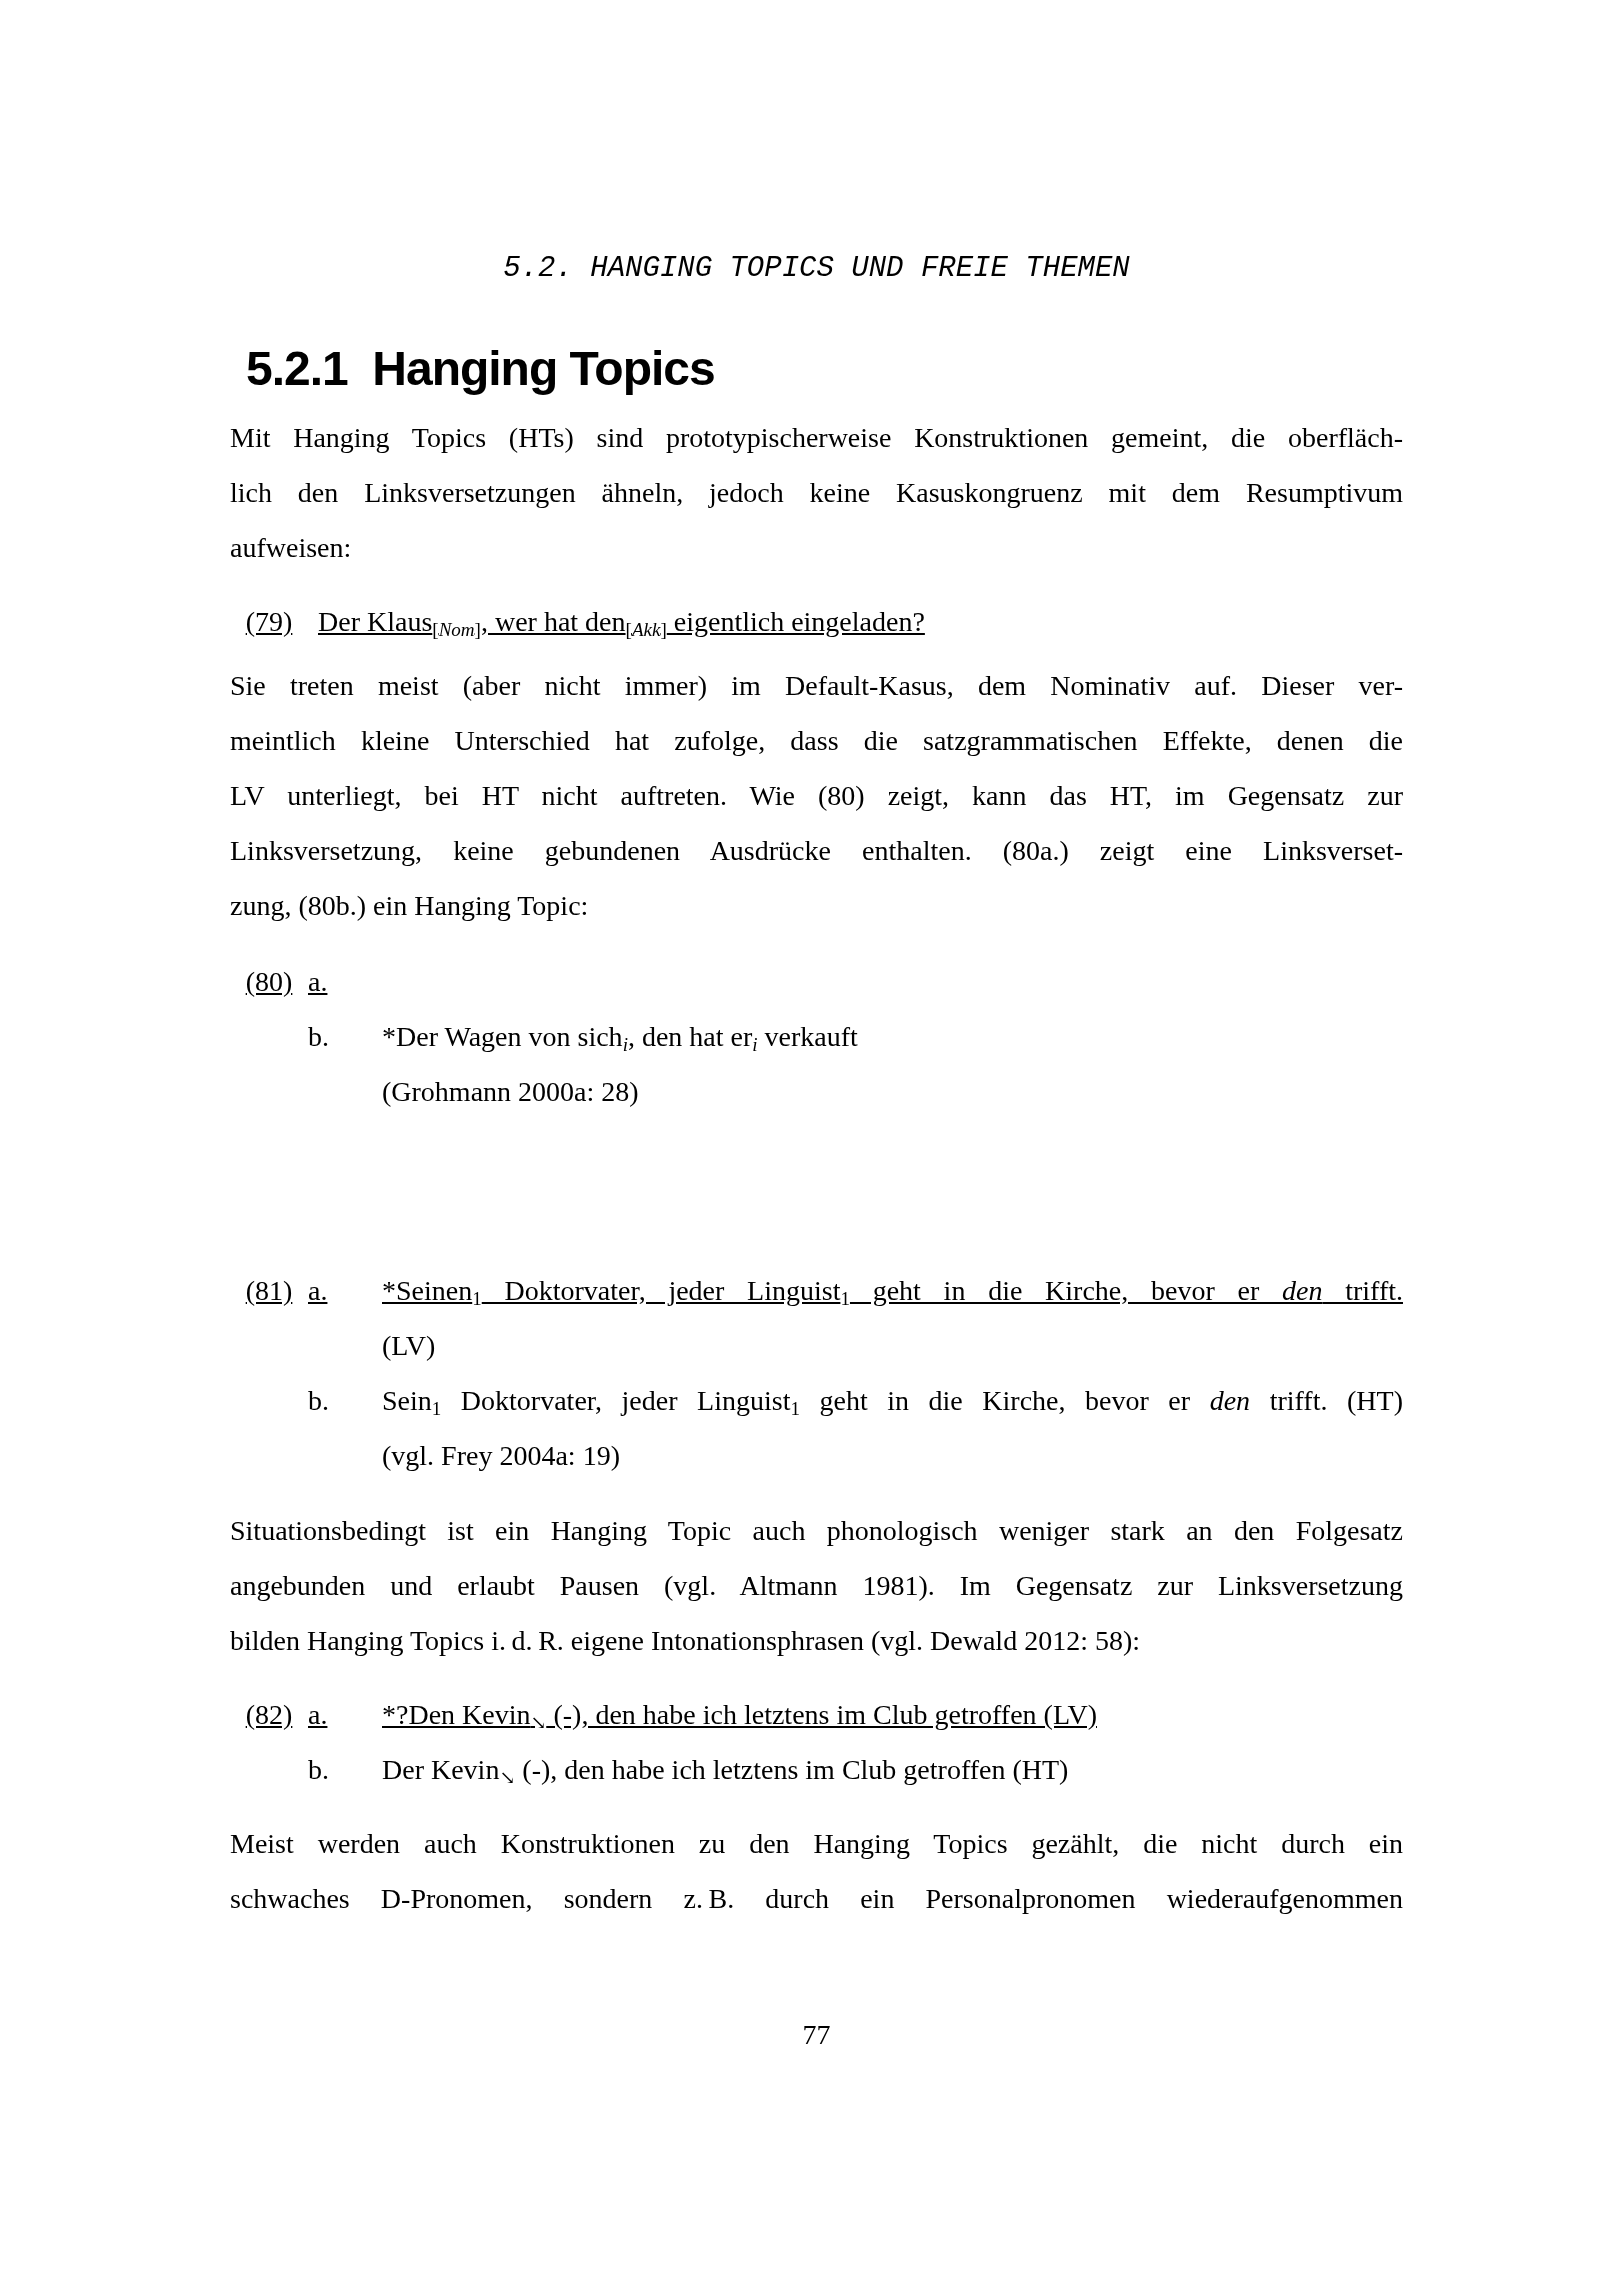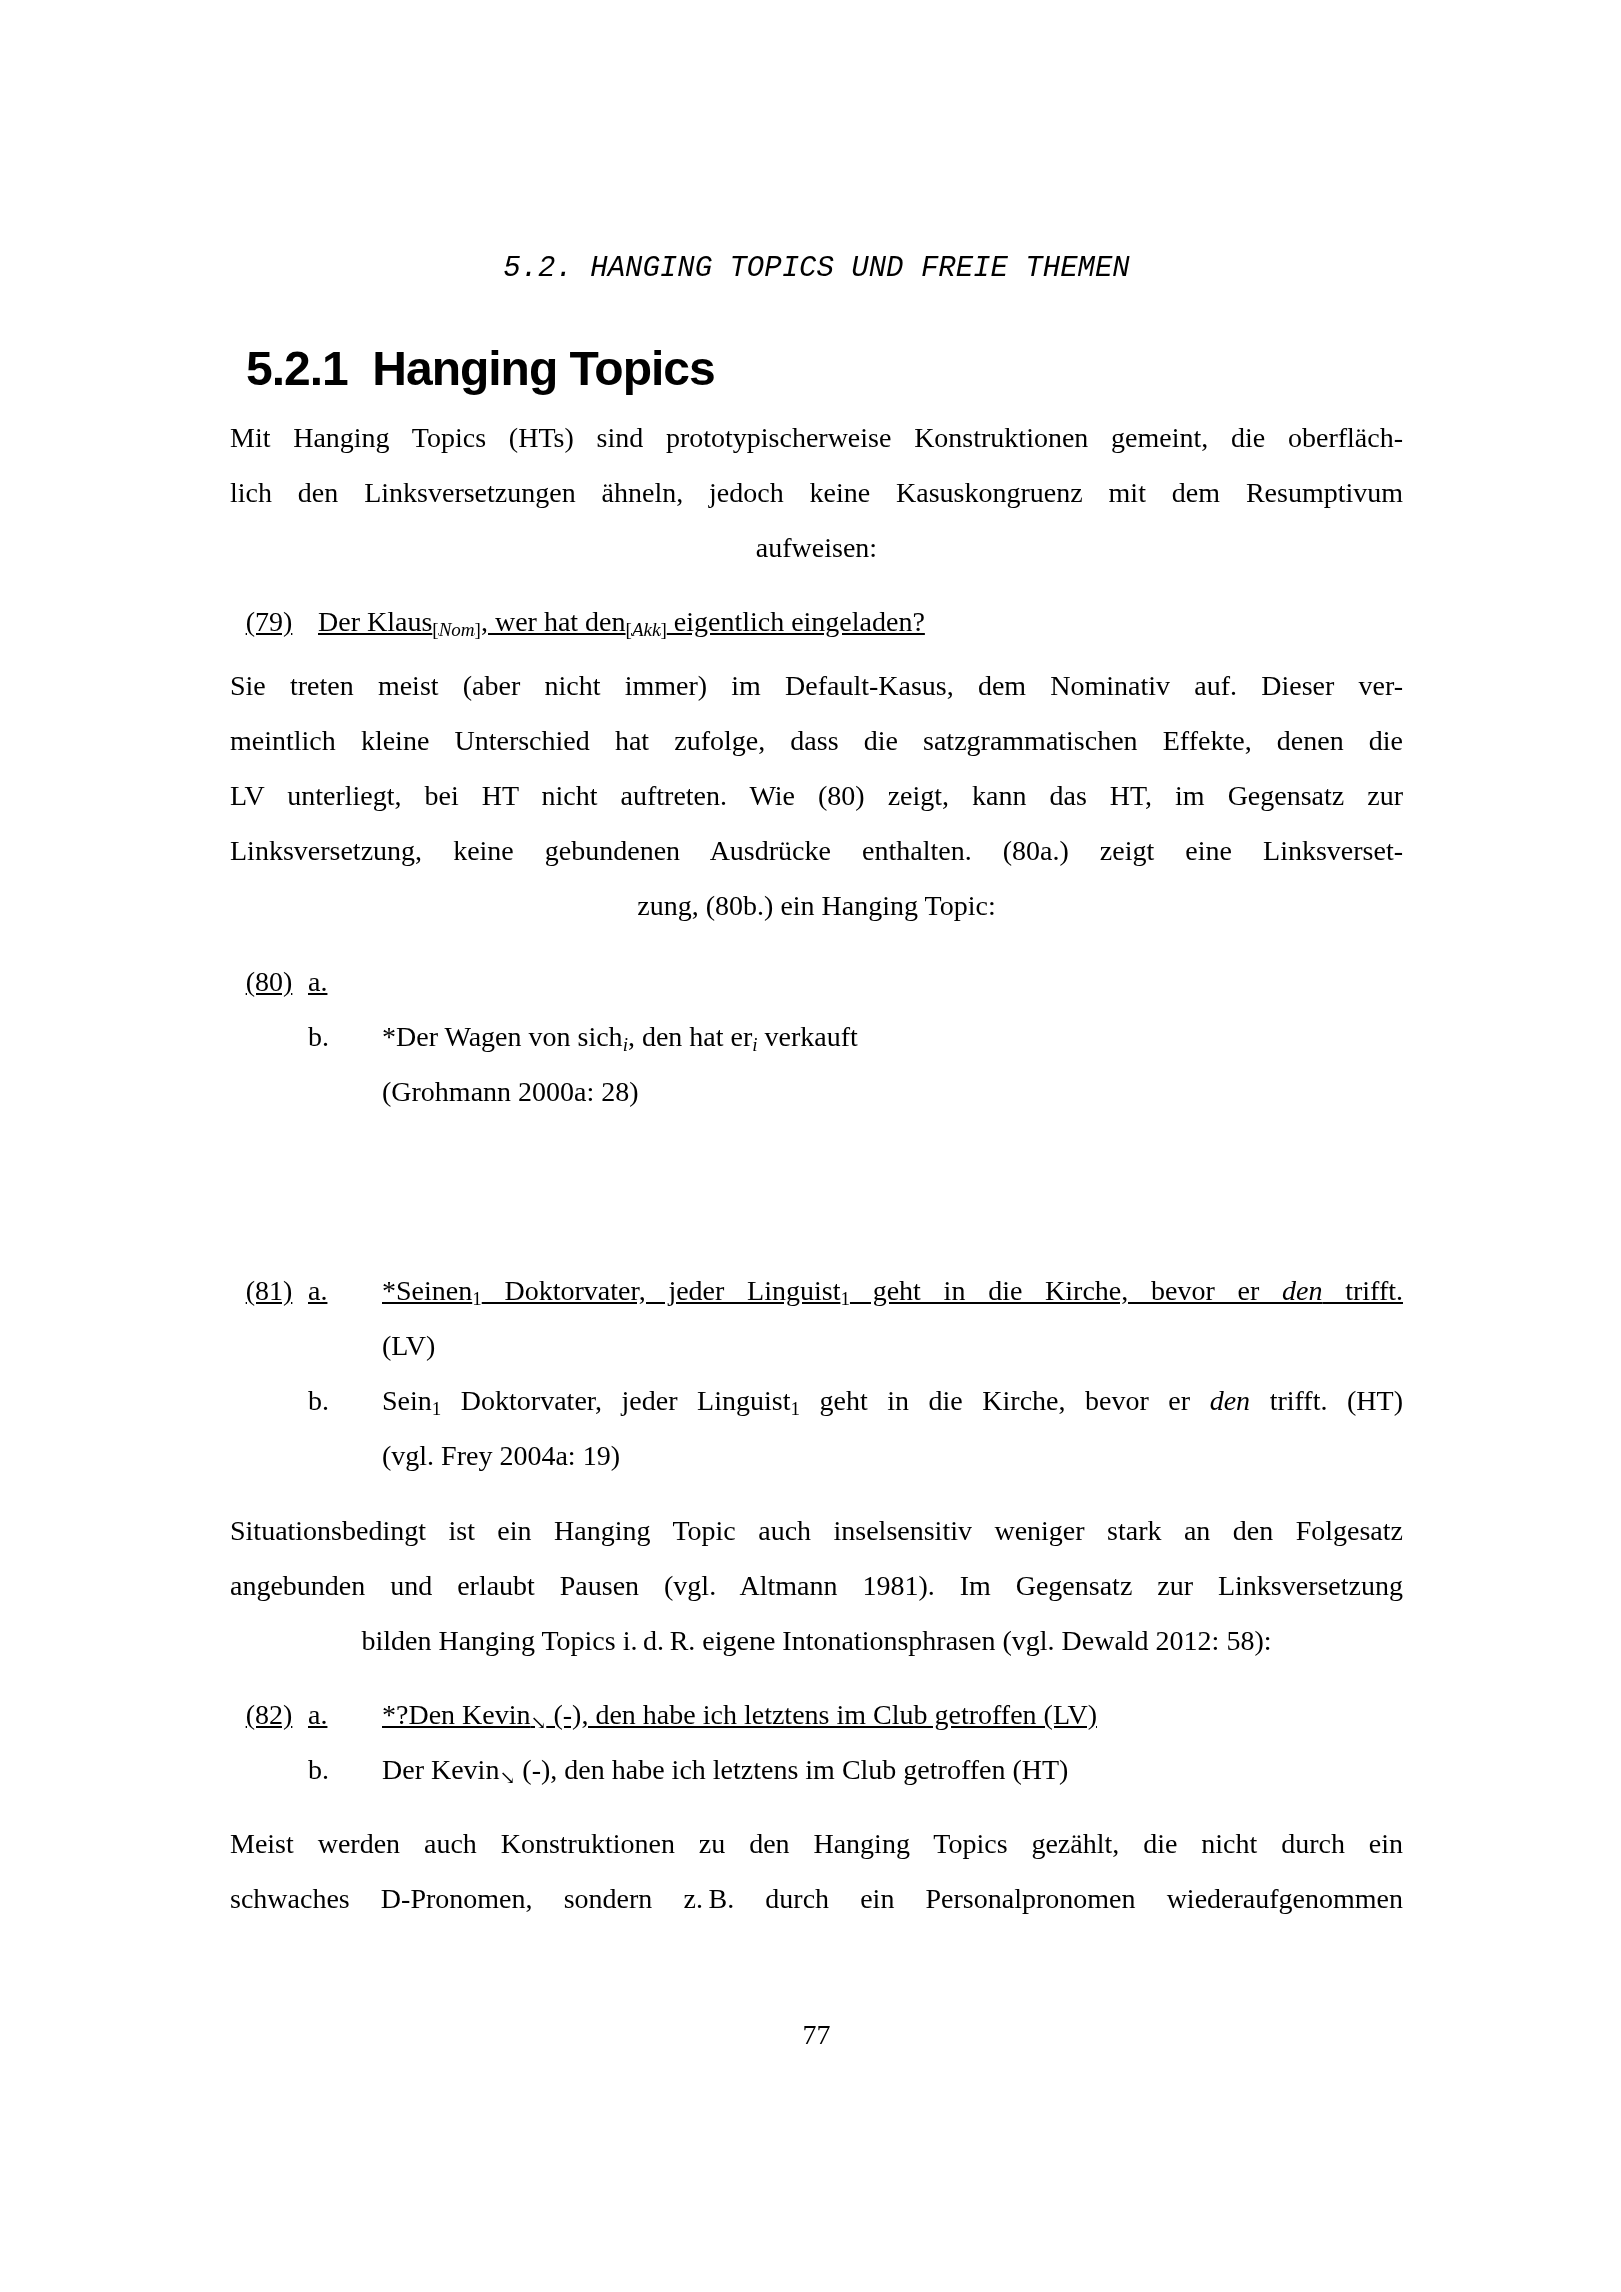--- a/index.html
+++ b/index.html
@@ -33,21 +33,21 @@
     line-height: 47px;
     letter-spacing: -1px;
     white-space: nowrap;
   }
   .sec-num { margin-right: 24.5px; }
   .para {
     position: absolute;
     left: 230px; width: 1173px;
     line-height: 55px;
   }
-  .line { text-align: center; }
+  .line { text-align: left; }
   .j { text-align: justify; text-align-last: justify; }
   .example {
     position: absolute;
     left: 230px; width: 1173px;
     line-height: 55px;
   }
   .ex-label  { position: absolute; left: 15.7px;  top: 0; white-space: nowrap; }
   .ex-letter { position: absolute; left: 78px;  white-space: nowrap; }
   .ex-line   { position: absolute; left: 152px; right: 0; }
   .ex-line.wide79 { left: 88px; }
@@ -106,21 +106,21 @@
     <span class="ex-label row0">(81)</span>
     <span class="ex-letter row0">a.</span>
     <div class="ex-line j row0">*Seinen<sub>1</sub> Doktorvater, jeder Linguist<sub>1</sub> geht in die Kirche, bevor er <i>den</i> trifft.</div>
     <div class="ex-line row1">(LV)</div>
     <span class="ex-letter row2">b.</span>
     <div class="ex-line j row2">Sein<sub>1</sub> Doktorvater, jeder Linguist<sub>1</sub> geht in die Kirche, bevor er <i>den</i> trifft. (HT)</div>
     <div class="ex-line row3">(vgl. Frey 2004a: 19)</div>
   </div>
 
   <div class="para" style="top:1503px">
-    <div class="line j">Situationsbedingt ist ein Hanging Topic auch inselsensitiv weniger stark an den Folgesatz</div>
+    <div class="line j">Situationsbedingt ist ein Hanging Topic auch phonologisch weniger stark an den Folgesatz</div>
     <div class="line j">angebunden und erlaubt Pausen (vgl. Altmann 1981). Im Gegensatz zur Linksversetzung</div>
     <div class="line">bilden Hanging Topics i. d. R. eigene Intonationsphrasen (vgl. Dewald 2012: 58):</div>
   </div>
 
   <div class="example" style="top:1687px; height:110px">
     <span class="ex-label row0">(82)</span>
     <span class="ex-letter row0">a.</span>
     <div class="ex-line row0">*?Den Kevin<sub>↘</sub> (-), den habe ich letztens im Club getroffen (LV)</div>
     <span class="ex-letter row1">b.</span>
     <div class="ex-line row1">Der Kevin<sub>↘</sub> (-), den habe ich letztens im Club getroffen (HT)</div>

